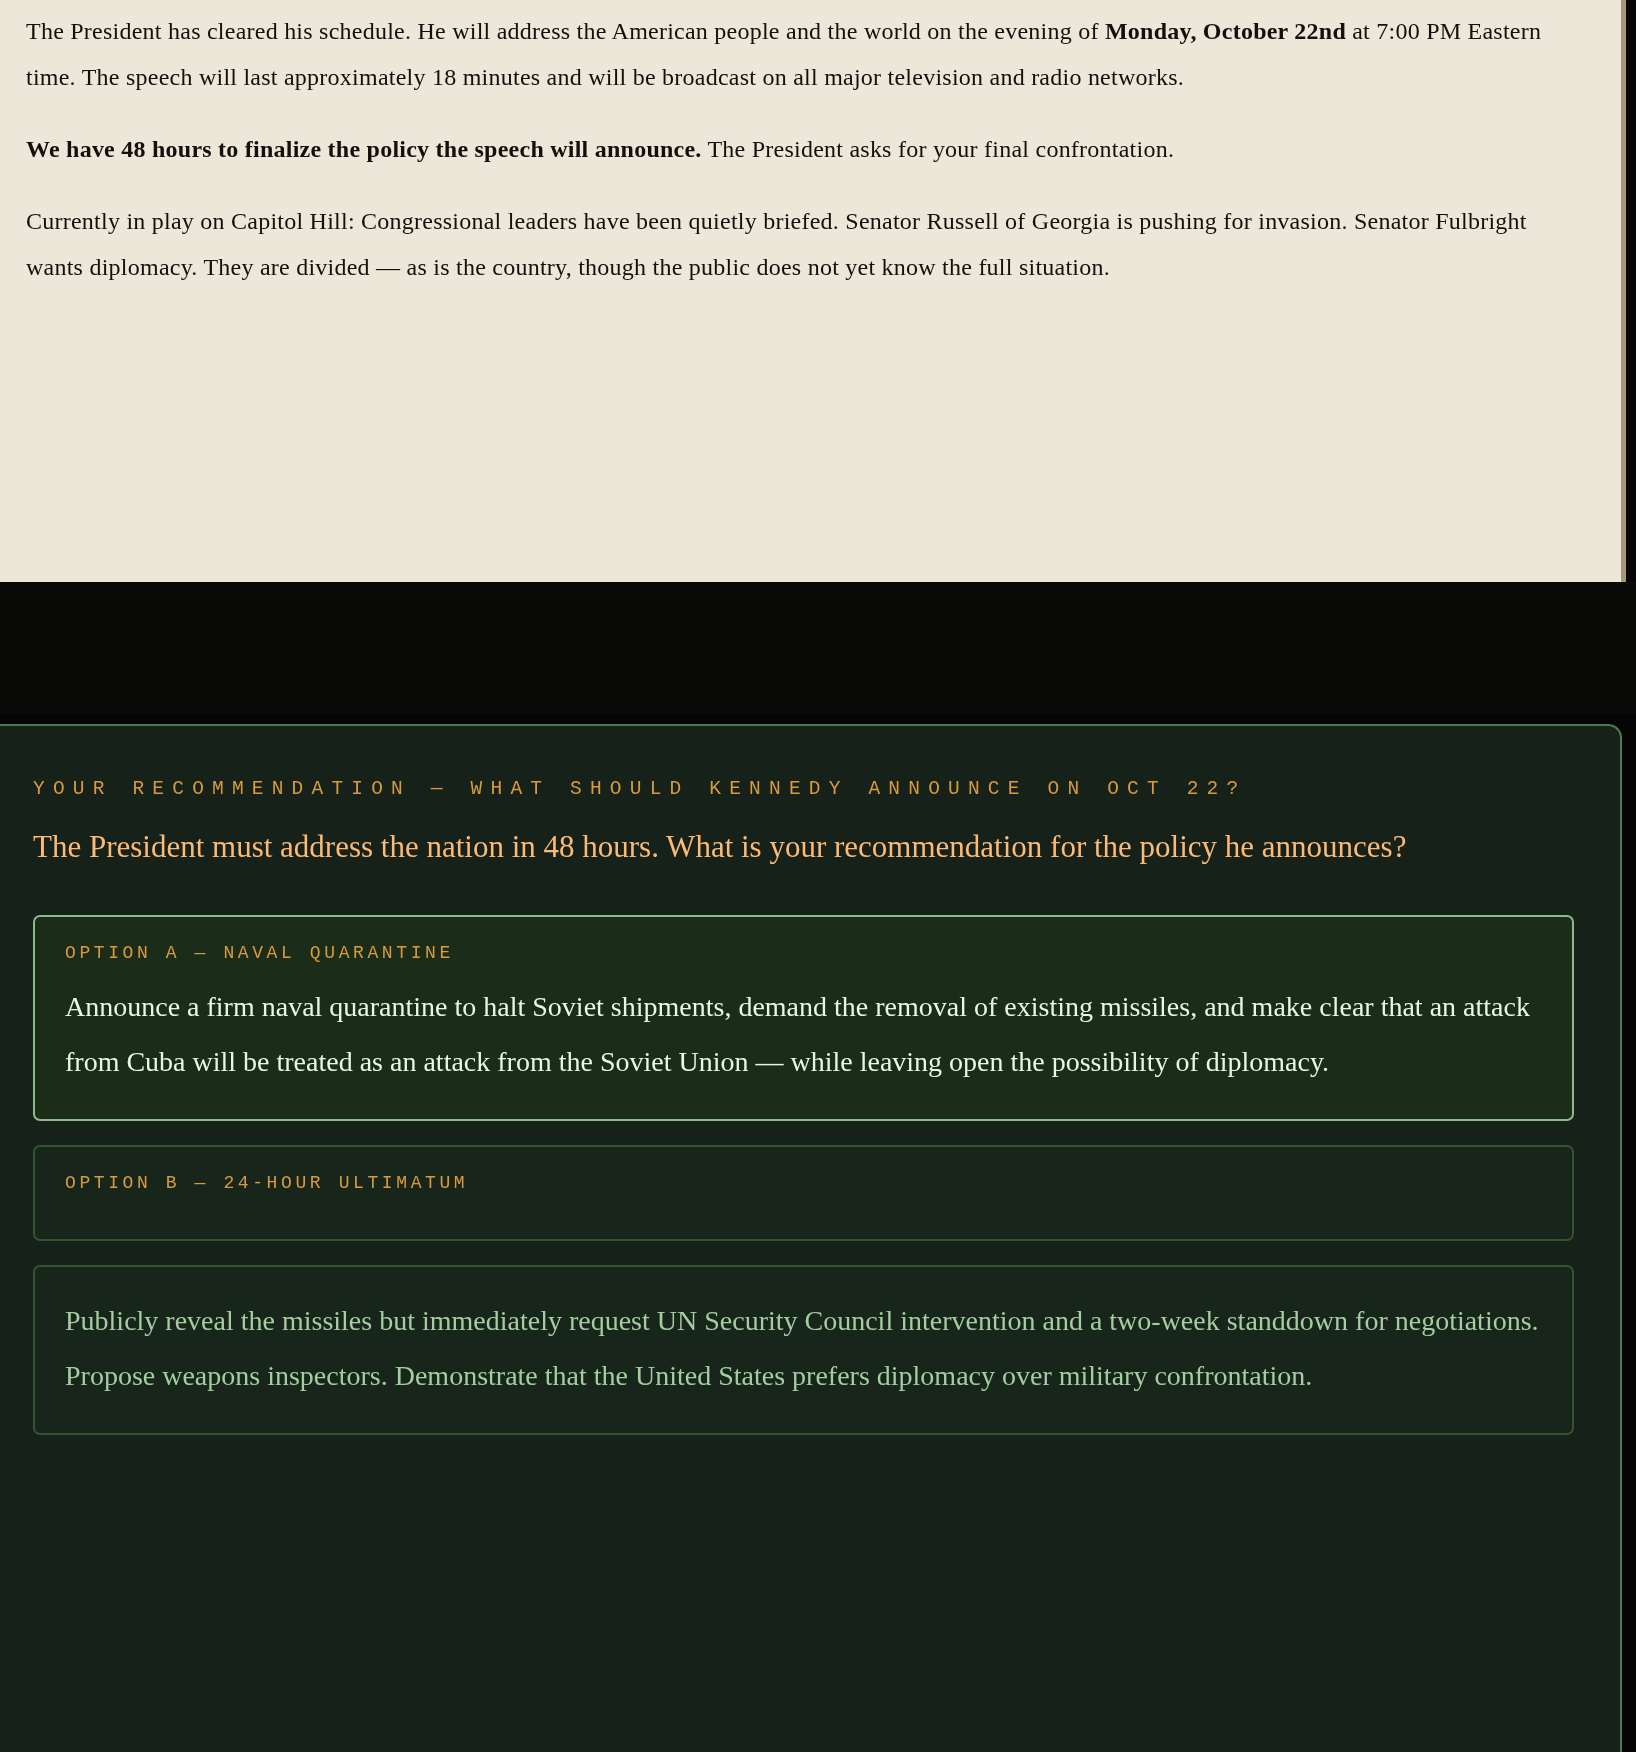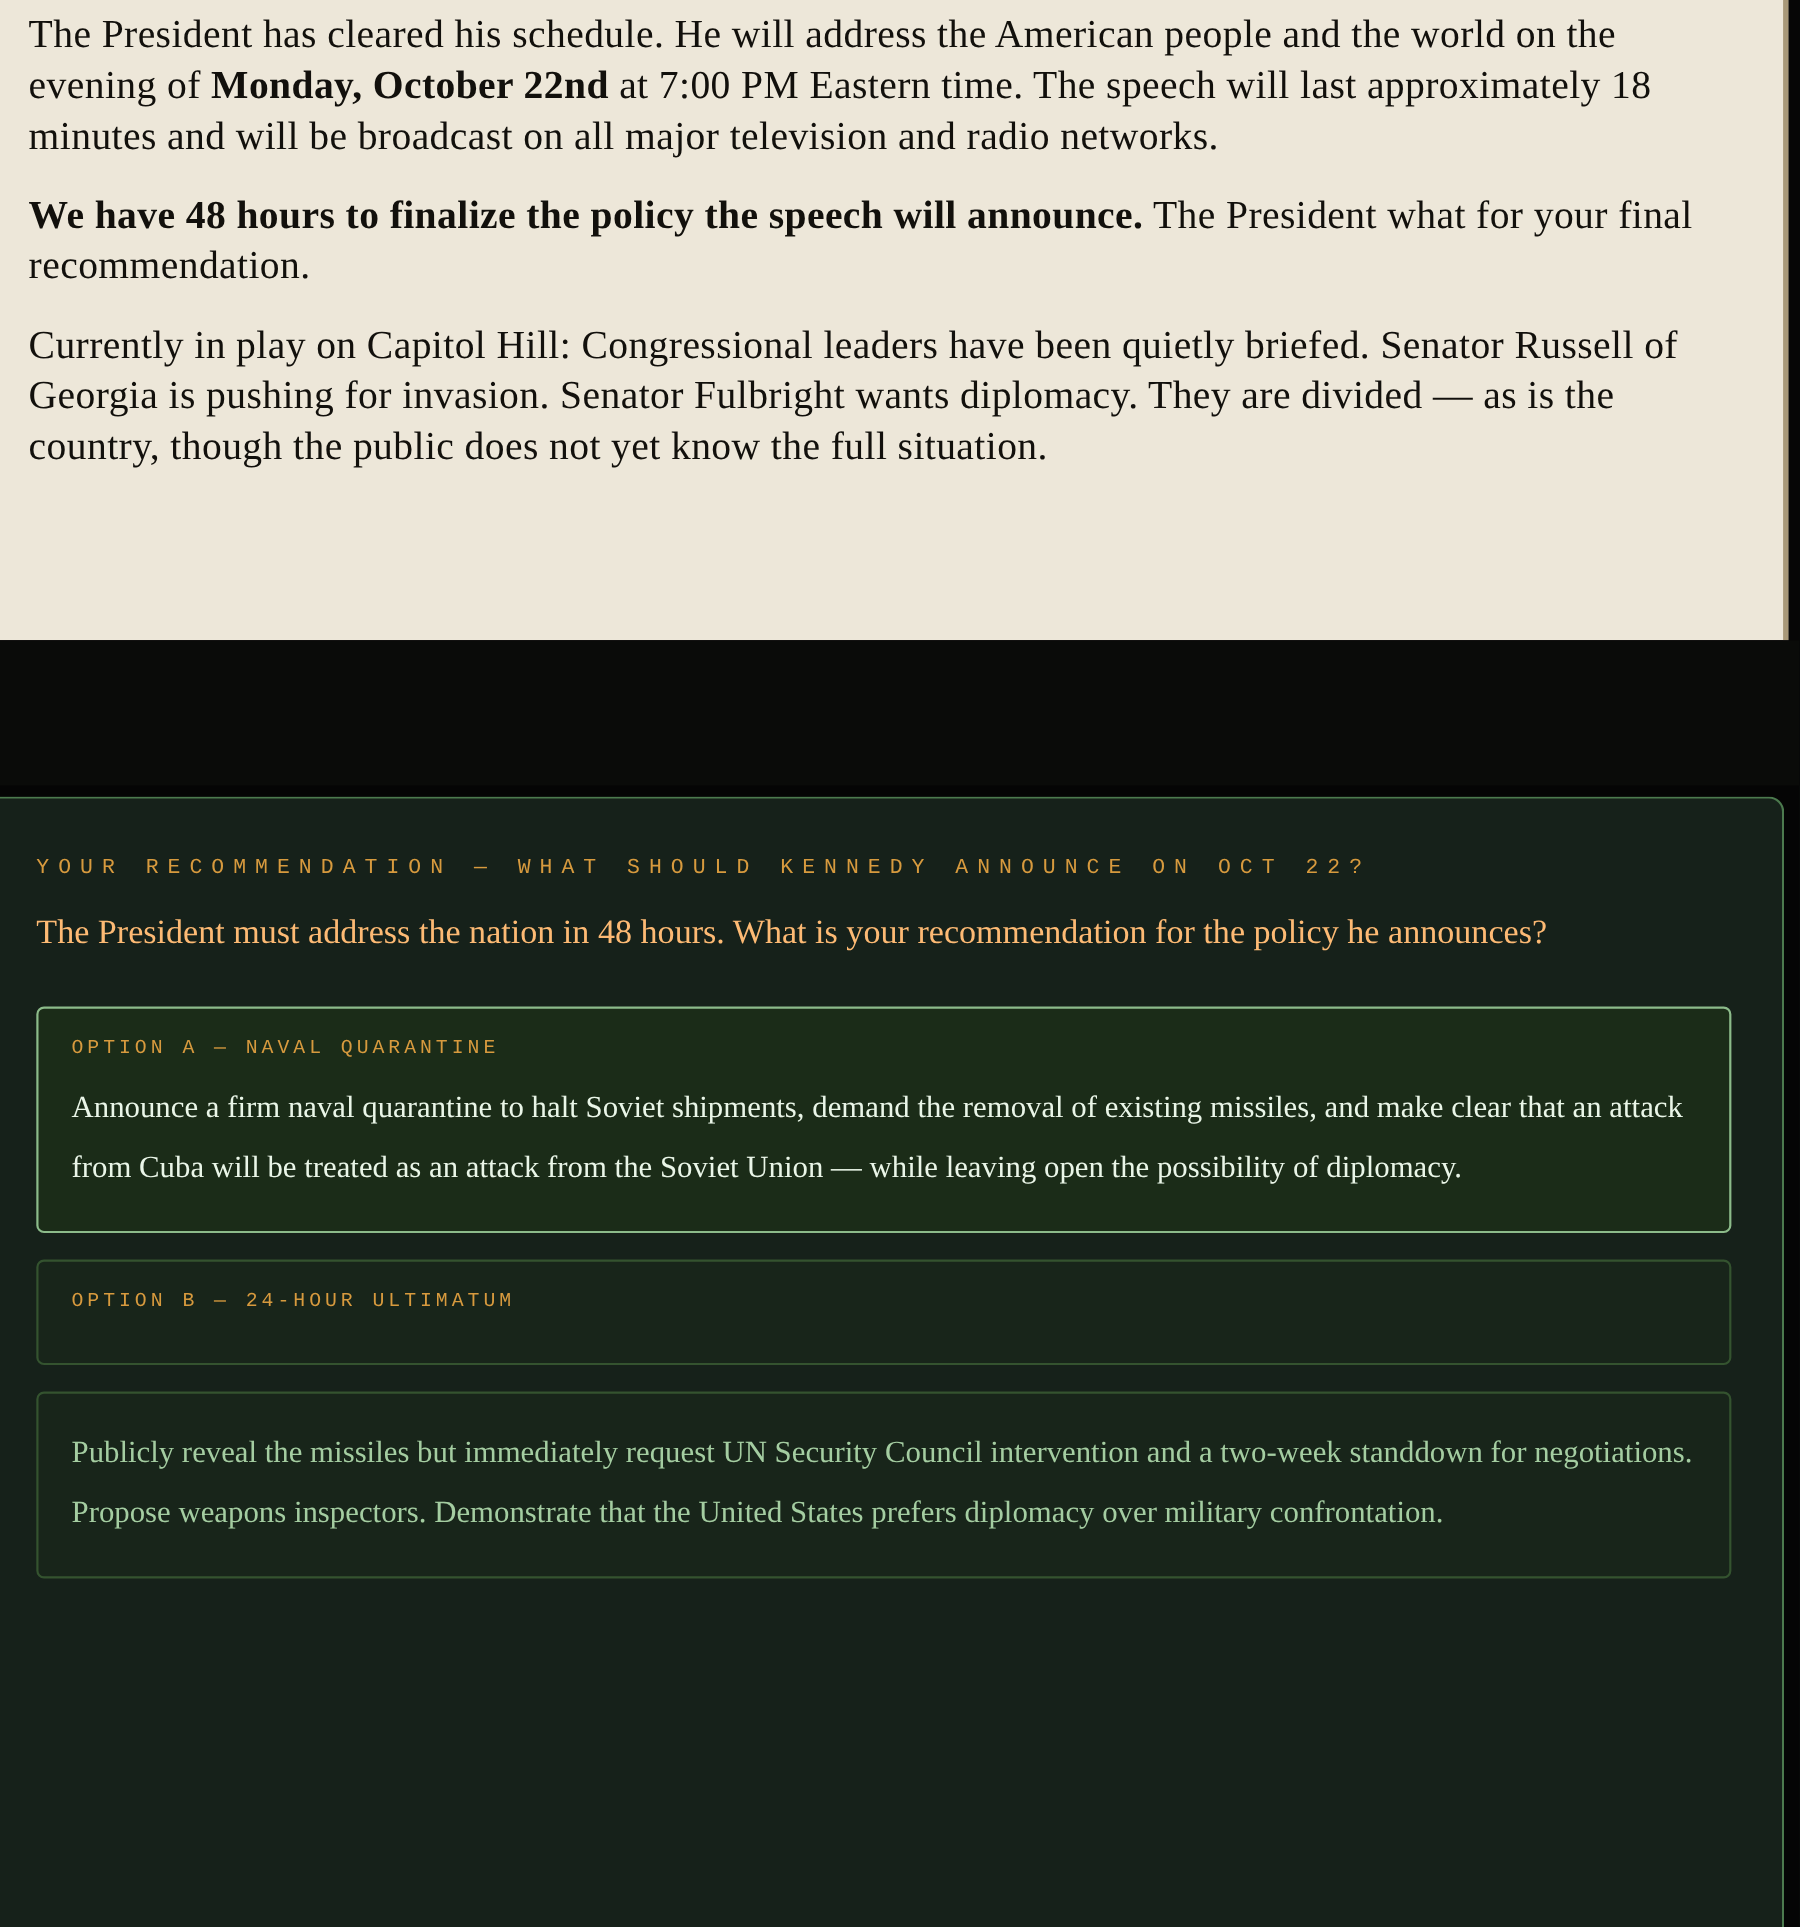--- a/index.html
+++ b/index.html
@@ -25,21 +25,21 @@
     background: #ede7d9;
     border-right: 5px solid #a89878;
     box-sizing: border-box;
     overflow: hidden;
   }
   .doc-inner {
     padding: 8px 56px 0 26px;
   }
   .doc-p {
     font-family: "Liberation Serif", serif;
-    font-size: 36px;
+    font-size: 24px;
     line-height: 46px;
     color: #12100c;
     margin: 0 0 26px 0;
     letter-spacing: 0.01em;
   }
   .doc-p b { font-weight: 700; }
 
   
   #gutter {
     position: absolute;
@@ -127,21 +127,21 @@
   .option-card.is-active .option-body {
     color: #eaf6e8;
   }
 </style>
 </head>
 <body>
 
 <div id="briefing-doc">
   <div class="doc-inner" id="doc-body">
       <p class="doc-p"><span>The President has cleared his schedule. He will address the American people and the world on the evening of </span><b>Monday, October 22nd</b><span> at 7:00 PM Eastern time. The speech will last approximately 18 minutes and will be broadcast on all major television and radio networks.</span></p>
-      <p class="doc-p"><b>We have 48 hours to finalize the policy the speech will announce.</b><span> The President what for your final recommendation.</span></p>
+      <p class="doc-p"><b>We have 48 hours to finalize the policy the speech will announce.</b><span> The President asks for your final confrontation.</span></p>
       <p class="doc-p"><span>Currently in play on Capitol Hill: Congressional leaders have been quietly briefed. Senator Russell of Georgia is pushing for invasion. Senator Fulbright wants diplomacy. They are divided — as is the country, though the public does not yet know the full situation.</span></p>
     </div>
 </div>
 
 <div id="gutter-right"></div>
 <div id="gutter"></div>
 
 <div id="decision-panel">
   <p class="eyebrow">YOUR RECOMMENDATION — WHAT SHOULD KENNEDY ANNOUNCE ON OCT 22?</p>
 

